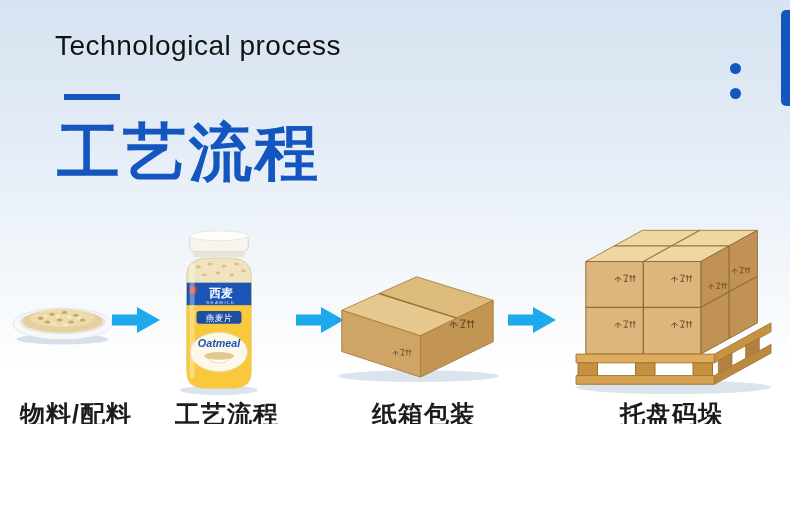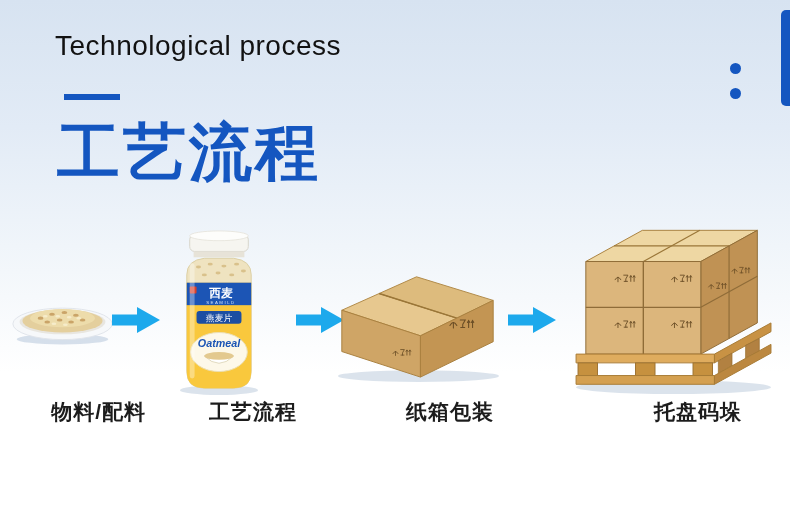--- a/index.html
+++ b/index.html
@@ -44,22 +44,22 @@
   .box{left:330px;top:265px;}
   .pallet{left:572px;top:205px;}
 
   .arrow{position:absolute;top:306px;line-height:0;}
   .arrow-1{left:112px;}
   .arrow-2{left:296px;}
   .arrow-3{left:508px;}
 
   
   .step-label{
-    position:absolute;top:398px;width:140px;text-align:right;
-    font-size:21px;font-weight:600;color:#1c1c1c;letter-spacing:1px;
+    position:absolute;top:398px;width:140px;text-align:center;
+    font-size:25px;font-weight:600;color:#1c1c1c;letter-spacing:1px;
   }
   .label-1{left:6px;}
   .label-2{left:157px;}
   .label-3{left:354px;}
   .label-4{left:602px;}
 </style>
 </head>
 <body>
 
 <div class="canvas">

